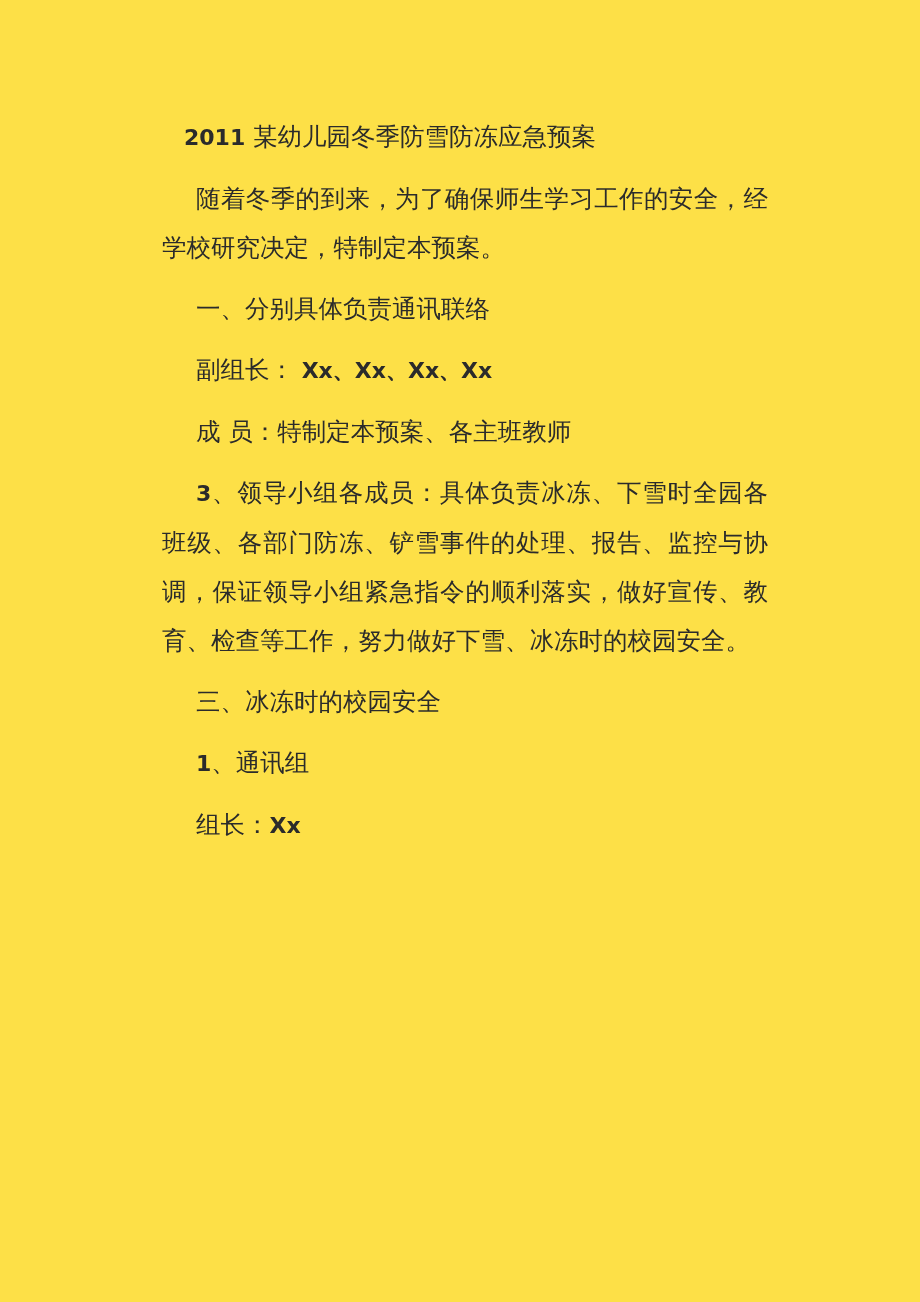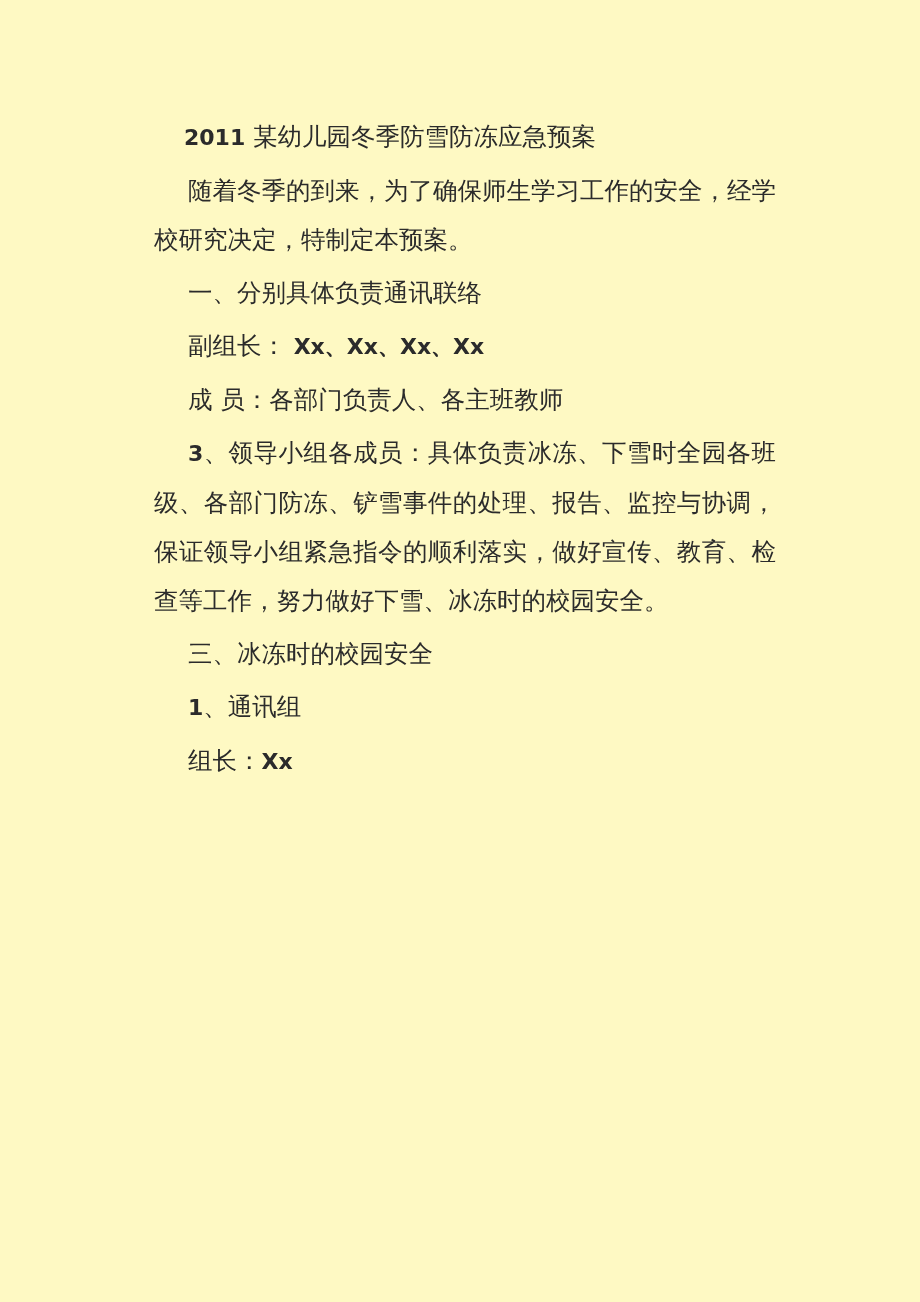--- a/index.html
+++ b/index.html
@@ -10,31 +10,31 @@
     width: 920px;
     height: 1302px;
     background: #ffffff;
     font-family: "DejaVu Serif", serif;
     overflow: hidden;
   }
   #page {
     position: relative;
     width: 920px;
     height: 1302px;
-    background: #fef9c3;
+    background: #fde047;
     box-sizing: border-box;
   }
   #content {
     position: absolute;
     left: 150px;
     top: 112px;
     width: 630px;
   }
   .para {
-    margin: 4px;
+    margin: 12px;
     font-family: "DejaVu Serif", "Liberation Serif", serif;
     font-size: 24.5px;
     line-height: 49px;
     color: #2b2b2b;
     text-align: justify;
     text-justify: inter-character;
     white-space: pre-wrap;
     word-break: break-all;
   }
   .indent {
@@ -60,21 +60,21 @@
 
     <p class="para title"><span class="lat">2011</span><span> 某幼儿园冬季防雪防冻应急预案</span></p>
 
     <p class="para indent">随着冬季的到来，为了确保师生学习工作的安全，经学校研究决定，特制定本预案。</p>
 
     <p class="para indent">一、分别具体负责通讯联络</p>
 
 
     <p class="para indent"><span>副组长：</span><span class="lat"> Xx、Xx、Xx、Xx</span></p>
 
-    <p class="para indent">成 员：各部门负责人、各主班教师</p>
+    <p class="para indent">成 员：特制定本预案、各主班教师</p>
 
 
 
 
     <p class="para indent"><span class="lat">3</span><span>、领导小组各成员：具体负责冰冻、下雪时全园各班级、各部门防冻、铲雪事件的处理、报告、监控与协调，保证领导小组紧急指令的顺利落实，做好宣传、教育、检查等工作，努力做好下雪、冰冻时的校园安全。</span></p>
 
     <p class="para indent">三、冰冻时的校园安全</p>
 
 
     <p class="para indent"><span class="lat">1</span><span>、通讯组</span></p>

